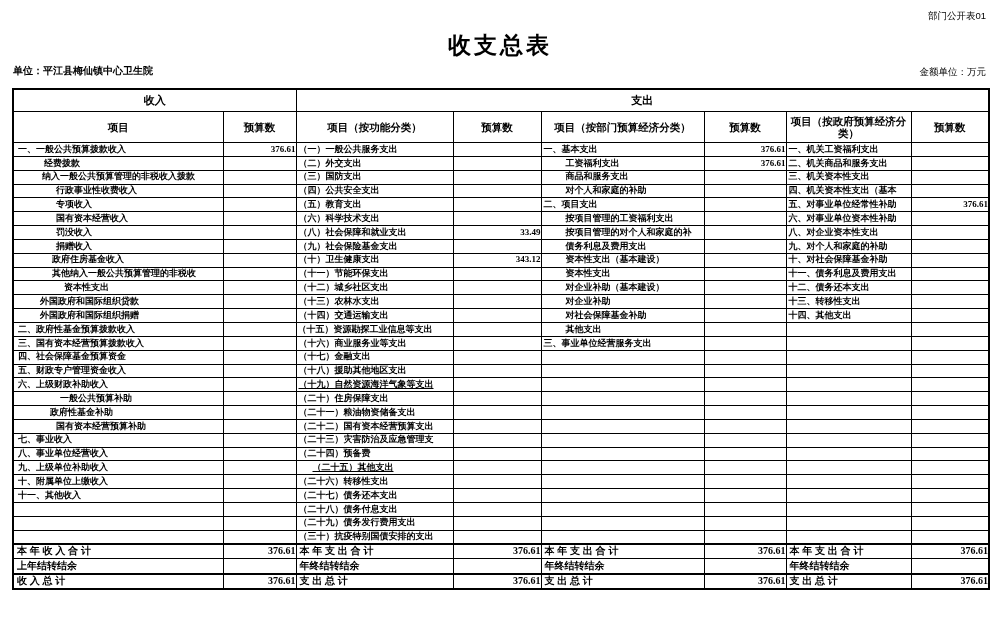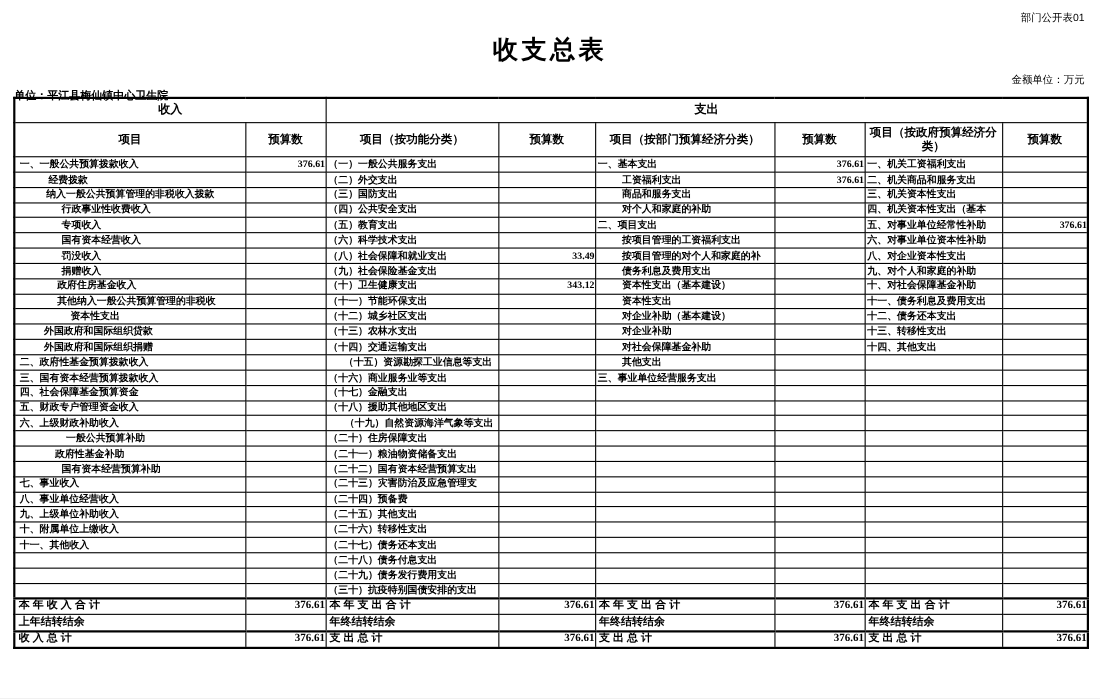--- a/index.html
+++ b/index.html
@@ -3,21 +3,21 @@
 <meta charset="utf-8">
 <style>
   html,body{margin:0;padding:0;background:#e8e8e8;}
   .page{
     position:relative;width:1000px;height:635px;background:#ffffff;
     font-family:"Liberation Sans",sans-serif;color:#000;overflow:hidden;
   }
   .doc-label{position:absolute;top:10px;right:14px;font-size:9.5px;}
   .page-title{position:absolute;top:30px;left:0;width:100%;text-align:center;
     font-size:23px;font-weight:bold;letter-spacing:3px;}
-  .unit-label{position:absolute;top:80px;left:13px;font-size:10px;font-weight:bold;}
+  .unit-label{position:absolute;top:64px;left:13px;font-size:10px;font-weight:bold;}
   .amount-unit{position:absolute;top:66px;right:14px;font-size:9.5px;}
   table.sheet{
     position:absolute;left:12px;top:88px;width:976px;
     border-collapse:collapse;table-layout:fixed;
     border:2px solid #000;
   }
   table.sheet th,table.sheet td{
     border:1px solid #000;padding:0;margin:0;overflow:hidden;white-space:nowrap;
     font-size:9px;line-height:1.05;vertical-align:middle;
   }
@@ -197,21 +197,21 @@
           <td class="lbl" style="padding-left: 2px;">（十四）交通运输支出</td>
           <td class="val"></td>
           <td class="lbl" style="padding-left: 24px;">对社会保障基金补助</td>
           <td class="val"></td>
           <td class="lbl" style="padding-left: 2px;">十四、其他支出</td>
           <td class="val"></td>
         </tr>
         <tr class="data">
           <td class="lbl" style="padding-left: 4px;">二、政府性基金预算拨款收入</td>
           <td class="val"></td>
-          <td class="lbl" style="padding-left: 16px;">（十五）资源勘探工业信息等支出</td>
+          <td class="lbl" style="padding-left: 1px;">（十五）资源勘探工业信息等支出</td>
           <td class="val"></td>
           <td class="lbl" style="padding-left: 24px;">其他支出</td>
           <td class="val"></td>
           <td class="lbl" style="padding-left: 2px;"></td>
           <td class="val"></td>
         </tr>
         <tr class="data">
           <td class="lbl" style="padding-left: 4px;">三、国有资本经营预算拨款收入</td>
           <td class="val"></td>
           <td class="lbl" style="padding-left: 2px;">（十六）商业服务业等支出</td>
@@ -237,21 +237,21 @@
           <td class="lbl" style="padding-left: 2px;">（十八）援助其他地区支出</td>
           <td class="val"></td>
           <td class="lbl" style="padding-left: 2px;"></td>
           <td class="val"></td>
           <td class="lbl" style="padding-left: 2px;"></td>
           <td class="val"></td>
         </tr>
         <tr class="data">
           <td class="lbl" style="padding-left: 4px;">六、上级财政补助收入</td>
           <td class="val"></td>
-          <td class="lbl" style="padding-left: 17px;">（十九）自然资源海洋气象等支出</td>
+          <td class="lbl" style="padding-left: 2px; text-decoration: underline;">（十九）自然资源海洋气象等支出</td>
           <td class="val"></td>
           <td class="lbl" style="padding-left: 2px;"></td>
           <td class="val"></td>
           <td class="lbl" style="padding-left: 2px;"></td>
           <td class="val"></td>
         </tr>
         <tr class="data">
           <td class="lbl" style="padding-left: 46px;">一般公共预算补助</td>
           <td class="val"></td>
           <td class="lbl" style="padding-left: 2px;">（二十）住房保障支出</td>
@@ -297,21 +297,21 @@
           <td class="lbl" style="padding-left: 2px;">（二十四）预备费</td>
           <td class="val"></td>
           <td class="lbl" style="padding-left: 2px;"></td>
           <td class="val"></td>
           <td class="lbl" style="padding-left: 2px;"></td>
           <td class="val"></td>
         </tr>
         <tr class="data">
           <td class="lbl" style="padding-left: 4px;">九、上级单位补助收入</td>
           <td class="val"></td>
-          <td class="lbl" style="padding-left: 2px;">（二十五）其他支出</td>
+          <td class="lbl" style="padding-left: 16px; text-decoration: underline;">（二十五）其他支出</td>
           <td class="val"></td>
           <td class="lbl" style="padding-left: 2px;"></td>
           <td class="val"></td>
           <td class="lbl" style="padding-left: 2px;"></td>
           <td class="val"></td>
         </tr>
         <tr class="data">
           <td class="lbl" style="padding-left: 4px;">十、附属单位上缴收入</td>
           <td class="val"></td>
           <td class="lbl" style="padding-left: 2px;">（二十六）转移性支出</td>

